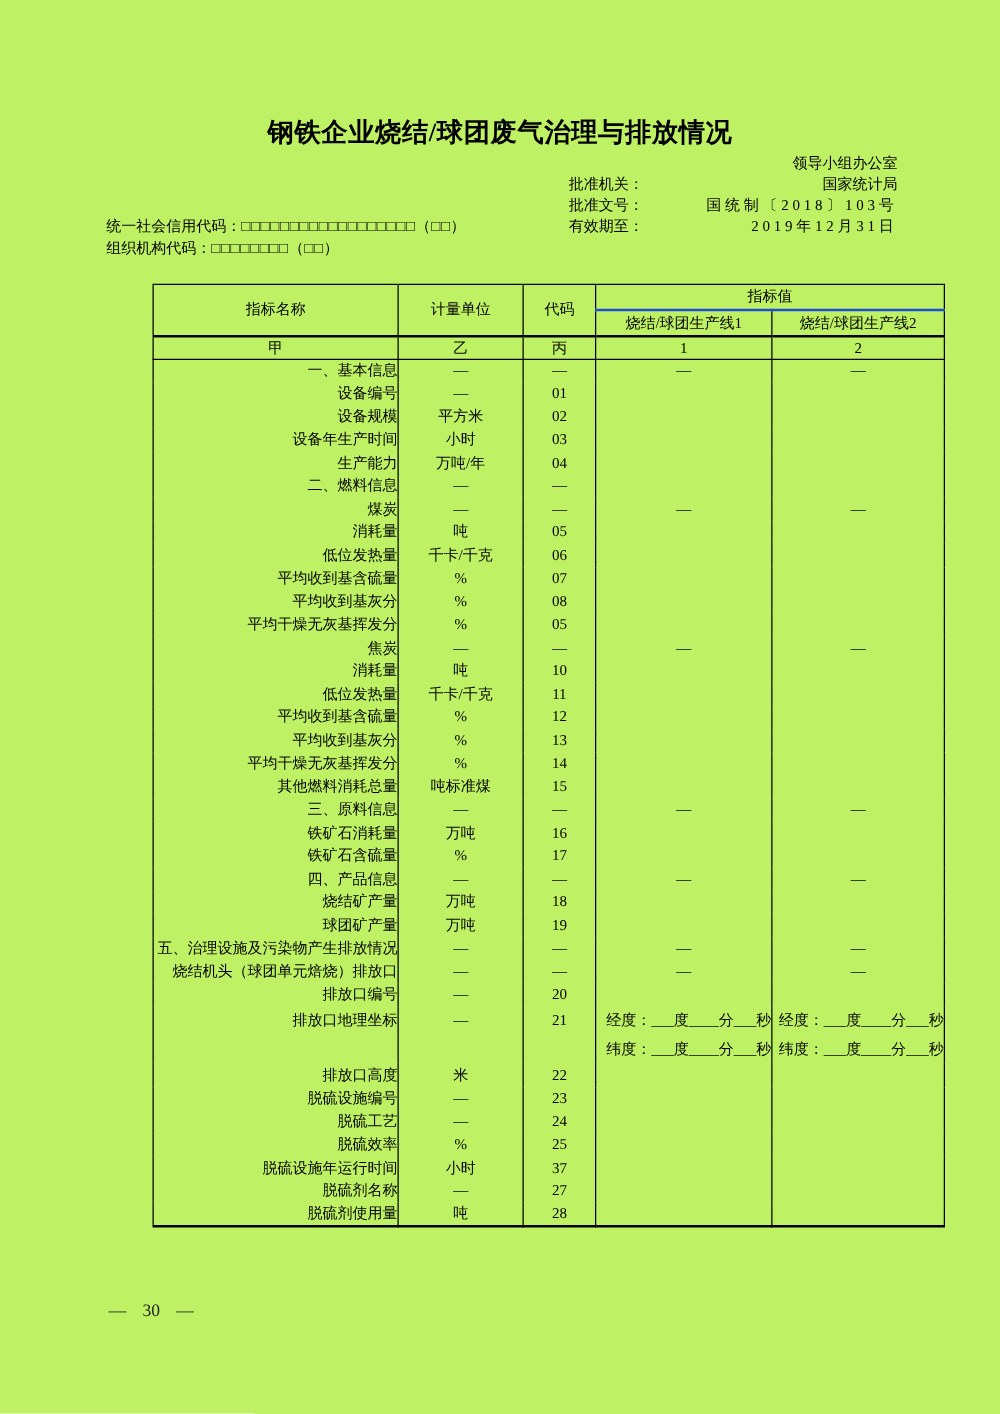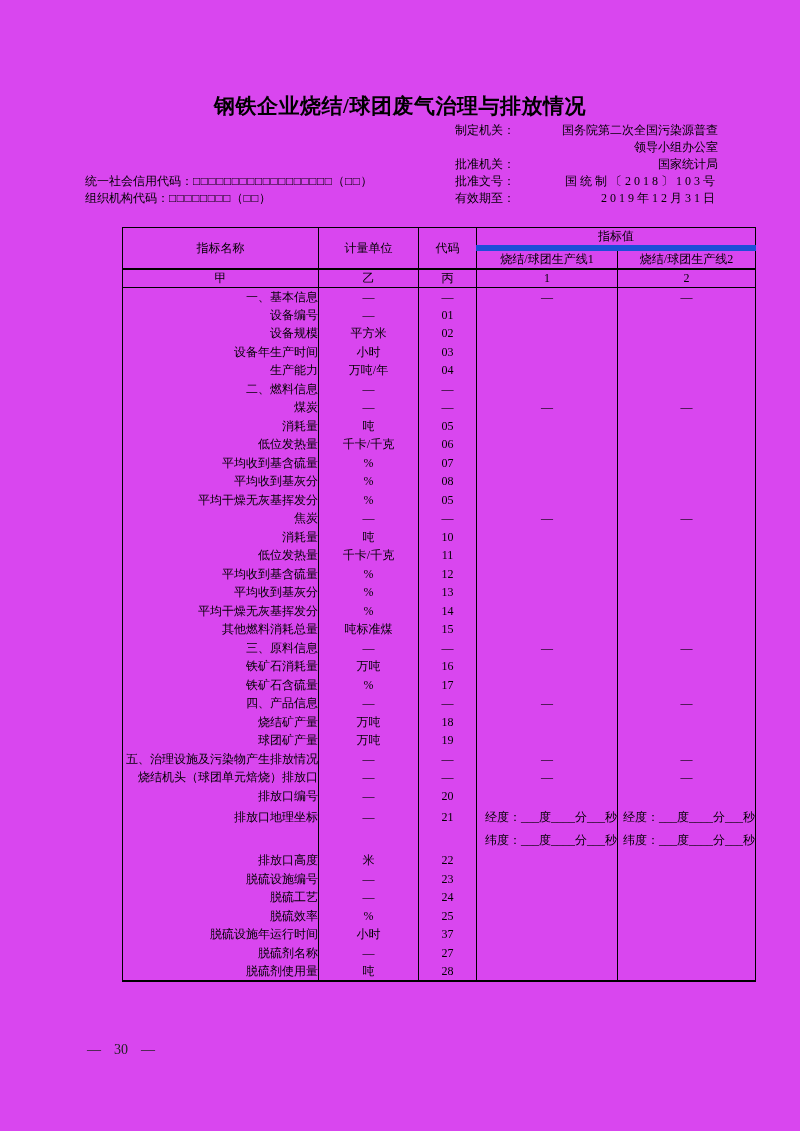--- a/index.html
+++ b/index.html
@@ -2,21 +2,21 @@
 <html><head>
 <meta charset="utf-8">
 <style>
   * { margin: 0; padding: 0; box-sizing: border-box; }
   html, body { background: #ffffff; }
   body {
     width: 800px; height: 1131px;
     font-family: "Liberation Serif", "DejaVu Serif", serif;
     color: #000000;
   }
-  .page { position: relative; width: 800px; height: 1131px; background: #d946ef; overflow: hidden; }
+  .page { position: relative; width: 800px; height: 1131px; background: #bef264; overflow: hidden; }
 
   .title {
     position: absolute; top: 92px; left: 0; width: 100%;
     text-align: center; font-size: 21px; font-weight: bold; letter-spacing: 0.5px;
   }
 
   
   .meta-right { position: absolute; left: 455px; top: 122px; width: 263px; font-size: 12px; }
   .mrow { display: flex; justify-content: space-between; height: 17px; line-height: 17px; white-space: nowrap; }
   .mrow .mlabel { text-align: left; }
@@ -35,21 +35,21 @@
     border-collapse: collapse; table-layout: fixed;
     font-size: 12px;
     margin-left: 37px;
   }
   .form-table th, .form-table td {
     border-left: 1px solid #000; border-right: 1px solid #000;
     font-weight: normal; overflow: hidden; white-space: nowrap;
   }
   .form-table { border: 1px solid #000; border-bottom: 2px solid #000; }
   tr.h1 th { height: 20px; text-align: center; vertical-align: middle; }
-  tr.h1 th.value-group { border-bottom: 6px solid #1d4ed8; }
+  tr.h1 th.value-group { border-bottom: 2px solid #1d4ed8; }
   tr.h2 th { height: 21px; text-align: center; vertical-align: middle; }
   tr.h3 td { height: 17px; border-top: 2px solid #000; border-bottom: 1px solid #000; text-align: center; vertical-align: middle; }
   tbody tr { height: 18.5px; }
   tbody td { vertical-align: middle; line-height: 13px; }
   td.c-name { text-align: right; padding-left: 3px; }
   td.c-name.ind1 { padding-left: 14px; }
   td.c-name.ind2 { padding-left: 28px; }
   td.c-unit, td.c-code, td.c-val { text-align: center; }
   tr.coords { height: 46px; }
   tr.coords td { vertical-align: top; }
@@ -65,24 +65,20 @@
   }
 </style>
 </head>
 <body>
 
 <div class="page">
 
   <div class="title">钢铁企业烧结/球团废气治理与排放情况</div>
 
   <div class="meta-right">
-    <div class="mrow">
-      <span class="mlabel">制定机关：</span>
-      <span class="mvalue">国务院第二次全国污染源普查</span>
-    </div>
     <div class="mrow">
       <span class="mvalue">领导小组办公室</span>
     </div>
     <div class="mrow">
       <span class="mlabel">批准机关：</span>
       <span class="mvalue">国家统计局</span>
     </div>
     <div class="mrow">
       <span class="mlabel">批准文号：</span>
       <span class="mvalue spread">国统制〔2018〕103号</span>

